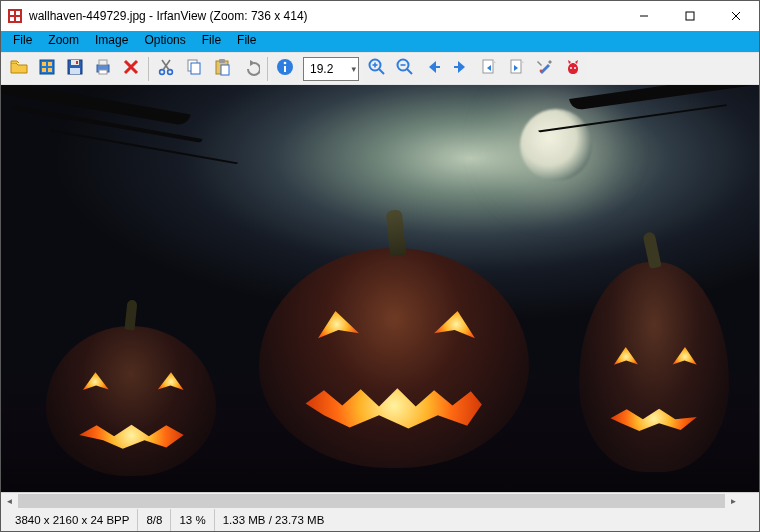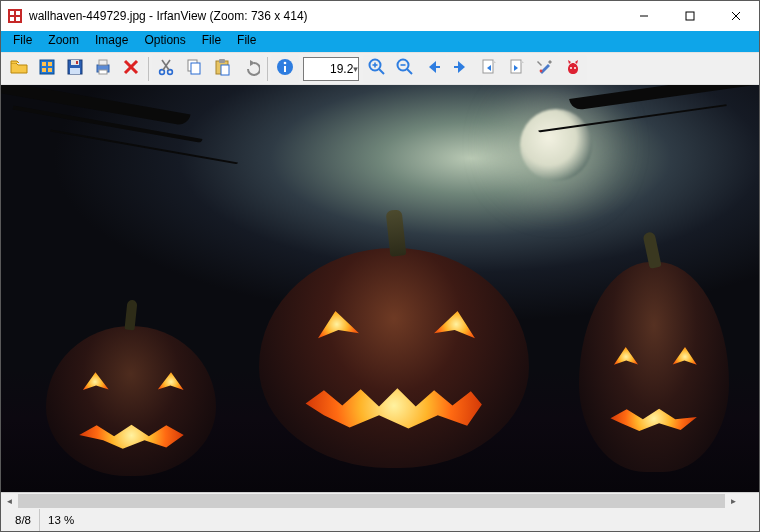--- a/index.html
+++ b/index.html
@@ -10,21 +10,21 @@
   .titlebar .title-text { flex: 1; font-size: 12px; color: #000; }
   .win-controls { display: flex; height: 100%; }
   .win-btn { width: 46px; height: 30px; display: flex; align-items: center; justify-content: center; background: transparent; border: none; }
   .win-btn svg { stroke: #000; }
   .menubar { height: 21px; display: flex; align-items: flex-start; padding: 0 4px; background: #0ea5e9; }
   .menu-item { padding: 2px 8px; font-size: 12px; color: #000; cursor: default; }
   .toolbar { height: 33px; background: #f0f0f0; display: flex; align-items: center; padding: 2px 4px; gap: 0; border-top: 1px solid #e3e3e3; border-bottom: 1px solid #e3e3e3; }
   .tool-btn { width: 28px; height: 28px; display: flex; align-items: center; justify-content: center; border: 1px solid transparent; border-radius: 2px; }
   .tool-sep { width: 1px; height: 24px; background: #c0c0c0; margin: 0 3px; }
   .zoom-box { width: 56px; height: 24px; border: 1px solid #7a7a7a; background: #fff; display: flex; align-items: center; padding: 0 2px 0 6px; margin: 0 4px; justify-content: space-between; }
-  .zoom-box .val { font-size: 12px; margin-left: 20px; }
+  .zoom-box .val { font-size: 12px; }
   .zoom-box .chev { font-size: 9px; color: #555; }
   .viewport { flex: 1; background: #000; display: flex; align-items: stretch; justify-content: stretch; overflow: hidden; position: relative; }
   .image-surface { width: 100%; height: 100%; position: relative; background: radial-gradient(ellipse 55% 40% at 62% 18%, #b9c9b4 0%, #6f8579 22%, #2f3b45 48%, #151a24 70%, #0a0b10 100%); }
   .moon { position: absolute; top: 6%; right: 22%; width: 72px; height: 72px; border-radius: 50%; background: radial-gradient(circle at 40% 40%, #f2f1e1 0%, #d9dcc8 45%, rgba(182,190,170,0) 75%); filter: blur(1px); box-shadow: 0 0 40px 18px rgba(220,225,200,0.28); }
   .branch { position: absolute; background: #0a0a0a; }
   .b1 { top: 12px; left: -10px; width: 200px; height: 12px; border-radius: 0 0 60px 0; transform: rotate(10deg); box-shadow: 20px 18px 0 -4px #0a0a0a, 60px 34px 0 -5px #0a0a0a; }
   .b2 { top: 0; right: -10px; width: 200px; height: 12px; border-radius: 0 0 0 60px; transform: rotate(-8deg); box-shadow: -40px 22px 0 -5px #0a0a0a, -90px 42px 0 -6px #0a0a0a; }
   .ground { position: absolute; left: 0; right: 0; bottom: 0; height: 30%; background: linear-gradient(180deg, rgba(10,8,12,0) 0%, #0c0810 40%, #07050a 100%); }
   .pumpkin { position: absolute; border-radius: 50% 50% 48% 48% / 54% 54% 46% 46%; }
   .pumpkin .eye, .pumpkin .mouth { position: absolute; background: radial-gradient(circle at 50% 45%, #fff2a0 0%, #ffb52a 35%, #ff6a12 60%, #c92d05 100%); box-shadow: 0 0 18px 6px rgba(255,120,20,0.55); }
@@ -263,17 +263,19 @@
   <div class="scrollbar-h">
     <div class="sb-btn">◄</div>
     <div class="sb-track">
         <div class="sb-thumb"></div>
       </div>
     <div class="sb-btn">►</div>
     <div class="sb-corner"></div>
   </div>
 
   <div class="statusbar">
+    <span class="status-cell">3840 x 2160 x 24 BPP</span>
     <span class="status-cell">8/8</span>
     <span class="status-cell">13 %</span>
+    <span class="status-cell">1.33 MB / 23.73 MB</span>
   </div>
 
 </div>
 
 </body></html>

